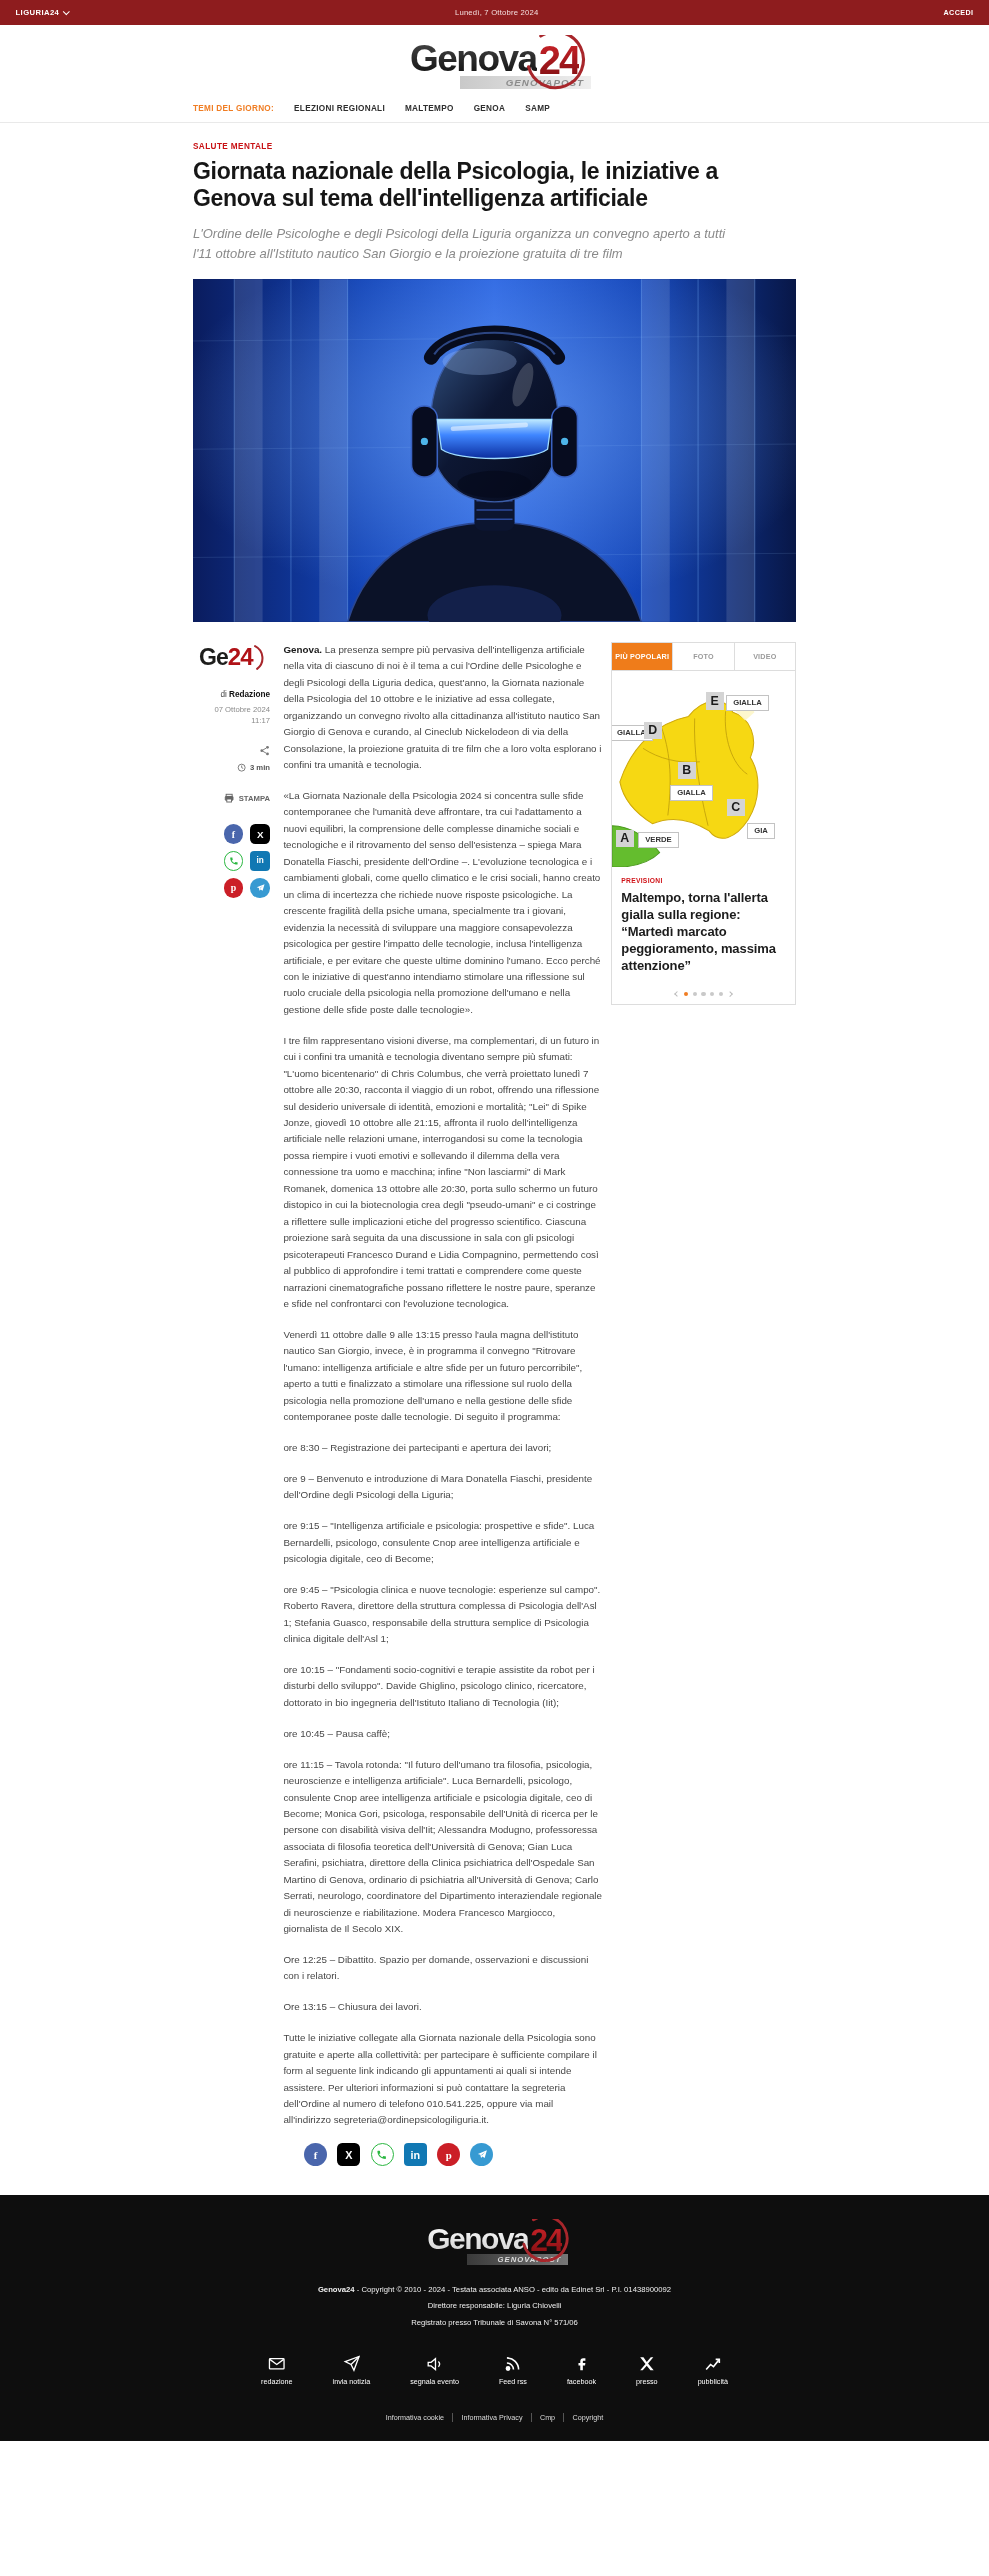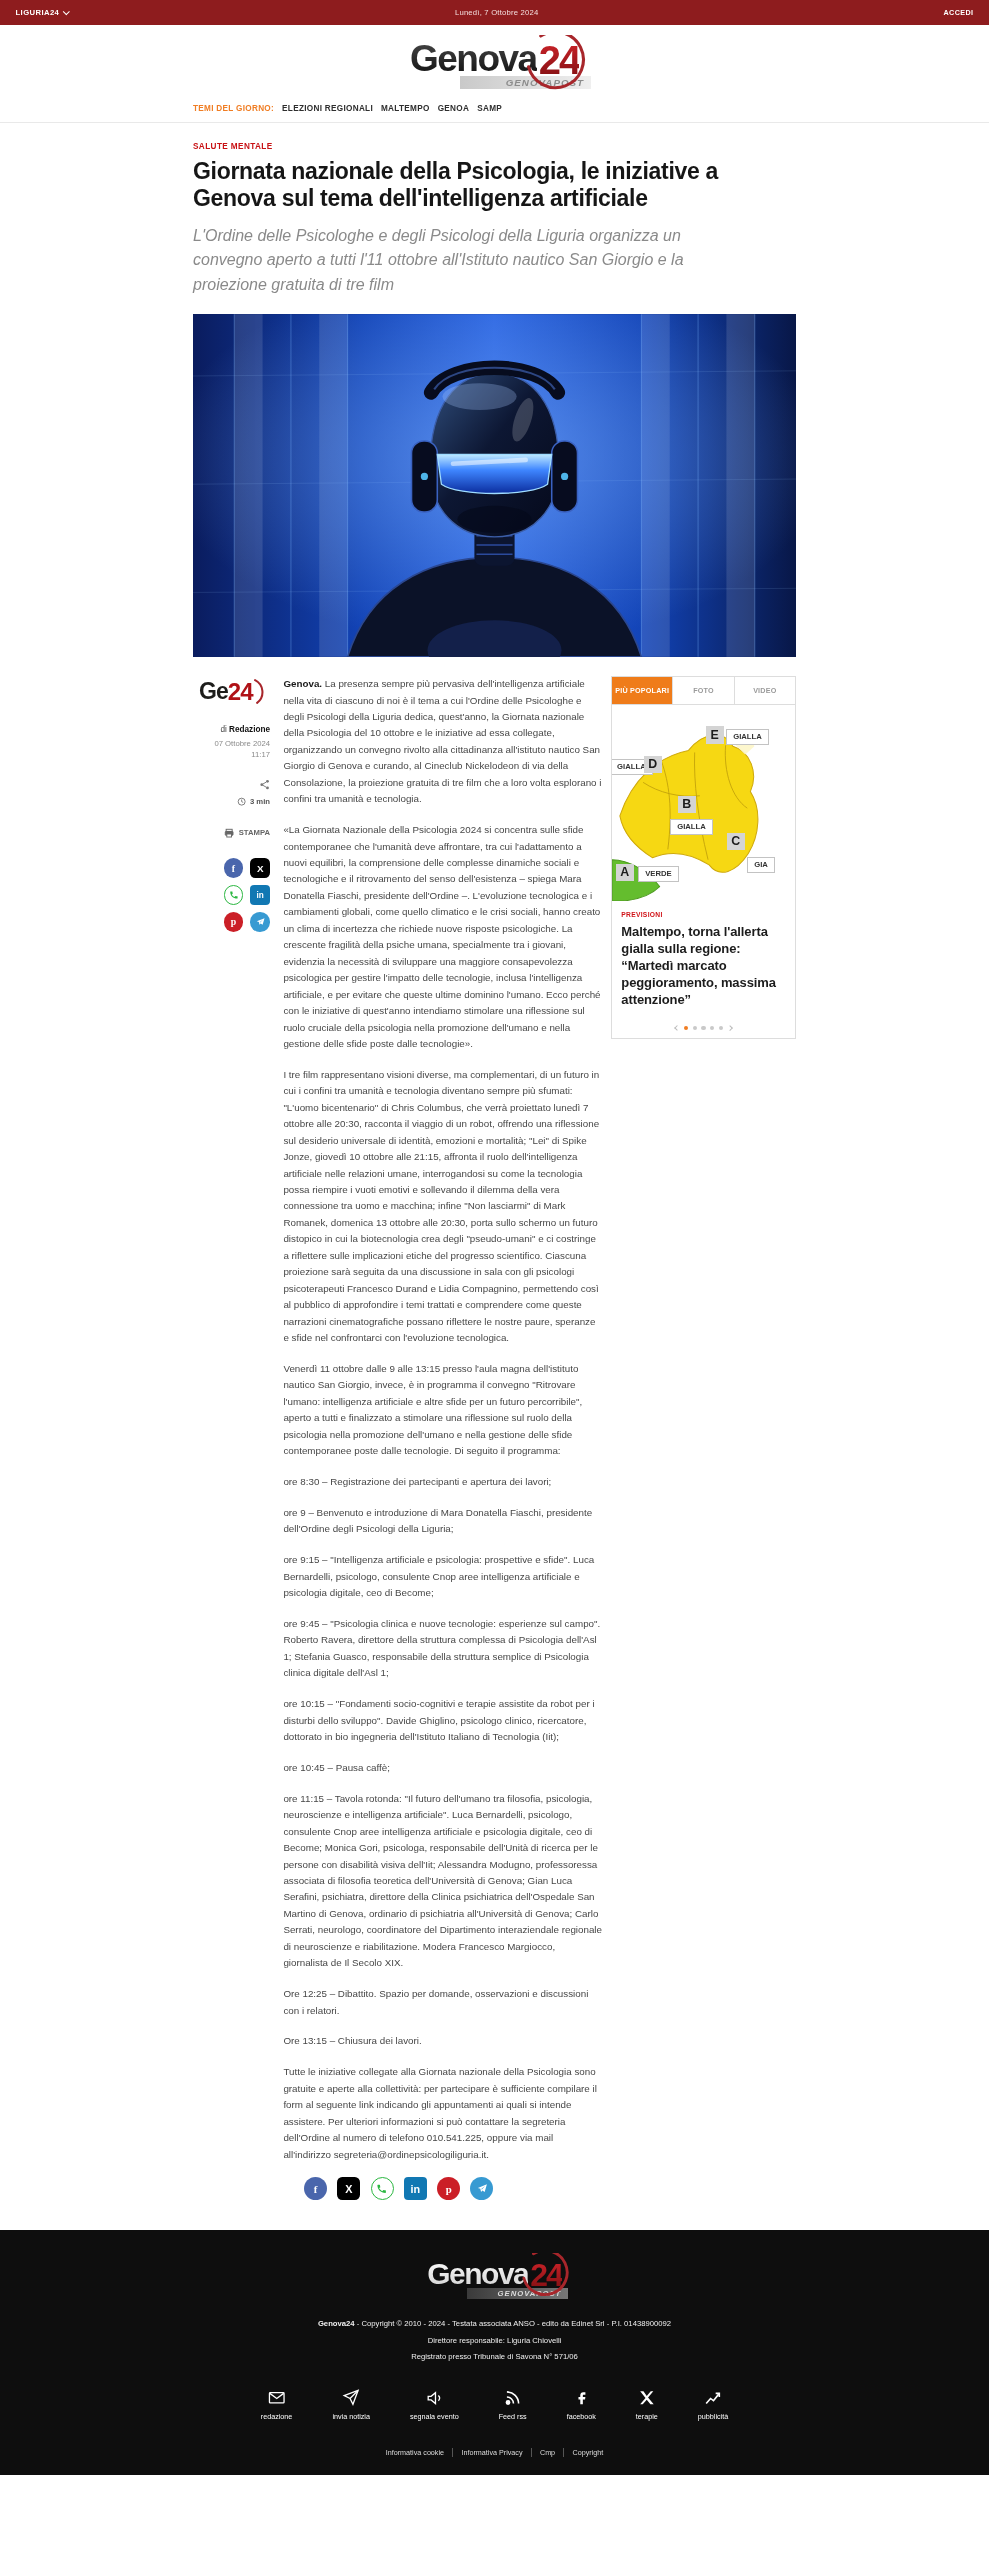--- a/index.html
+++ b/index.html
@@ -20,29 +20,29 @@
   .logo { display:flex; flex-direction:column; align-items:center; cursor:pointer; }
   .logo-row { display:flex; align-items:flex-start; position:relative;text-align:center; }
   .logo-main { font-size:37px; font-weight:900; letter-spacing:-1.5px; color:#1d1d1b; background:linear-gradient(#4a4a4a,#0c0c0c); -webkit-background-clip:text; background-clip:text; -webkit-text-fill-color:transparent; }
   .logo-num-wrap { position:relative; margin-left:2.1px; }
   .logo-num { font-size:40px; font-weight:900; letter-spacing:-2.1px; color:#b01217; background:linear-gradient(#d2252b,#7c0d10); -webkit-background-clip:text; background-clip:text; -webkit-text-fill-color:transparent; }
   .logo-swoosh { position:absolute; right:-8.2px; top:-3.1px; }
   .logo-sub { margin-top:-7.2px; margin-left:62px; font-size:9.8px; font-style:italic; font-weight:700; letter-spacing:1px; color:#8d8d8d; background:linear-gradient(90deg,#c9c9c9,#efefef); padding:0.5px 7.2px 1px 46px; }
 
   
   .daynav { border-bottom:0.5px solid #e9e9e9; }
-  .daynav-inner { width:603px; margin:0 auto; display:flex; align-items:center; gap:8px; padding:8.2px 0 9.3px; }
+  .daynav-inner { width:603px; margin:0 auto; display:flex; align-items:center; gap:20px; padding:8.2px 0 9.3px; }
   .daynav-label { color:#f07d23; font-weight:700; font-size:8.2px; letter-spacing:0.3px; }
   .daynav-item { color:#2e2e2e; font-weight:700; font-size:8.2px; letter-spacing:0.3px; cursor:pointer; }
 
   
   .container { width:603px; margin:0 auto; }
   .cat { margin-top:18.5px; color:#c81114; font-size:8.2px; font-weight:700; letter-spacing:0.4px; }
   h1.title { margin-top:7.2px; font-size:23px; line-height:1.18; color:#161616; letter-spacing:-0.3px; font-weight:900; max-width:577px; }
-  .subtitle { margin-top:11.3px; font-size:16px; line-height:1.55; color:#8a8a8a; font-style:italic; max-width:546px; }
+  .subtitle { margin-top:11.3px; font-size:13px; line-height:1.55; color:#8a8a8a; font-style:italic; max-width:546px; }
 
   
   .hero { margin-top:15.5px; width:603px; height:343px; overflow:hidden; background:#0a1b55; }
   .hero svg { display:block; }
 
   
   .content-row { display:flex; margin-top:19.6px; align-items:flex-start; }
   .rail { width:77px; display:flex; flex-direction:column; align-items:flex-end; text-align:right; flex-shrink:0; }
   .rail-logo { display:flex; align-items:center; }
   .rail-logo .ge { font-size:23px; font-weight:900; letter-spacing:-1px; color:#1d1d1b; }
@@ -423,21 +423,21 @@
     <div class="f-link">
       <svg width="17.5" height="17.5" viewBox="0 0 24 24" fill="#fff">
           <path d="M14,8 h3 V4.5 h-3 c-2.5,0 -4,1.6 -4,4 V11 H7.5 v3.5 H10 V21 h3.5 V14.5 h3 L17,11 h-3.5 V9 c0-0.7 0.3-1 0.5-1 Z"></path>
         </svg>
       <span>facebook</span>
     </div>
     <div class="f-link">
       <svg width="17.5" height="17.5" viewBox="0 0 24 24" fill="#fff">
           <path d="M3,3 h4.5 L12,9.5 17.5,3 H21 L13.8,11.5 21.5,21 H17 L12,14.6 6.5,21 H3 L10.3,12.4 Z"></path>
         </svg>
-      <span>terapie</span>
+      <span>presso</span>
     </div>
     <div class="f-link">
       <svg width="17.5" height="17.5" viewBox="0 0 24 24" fill="none" stroke="#fff" stroke-width="2.2">
           <polyline points="3,20 9,13 13,16 21,6"></polyline>
           <polyline points="16,6 21,6 21,11"></polyline>
         </svg>
       <span>pubblicità</span>
     </div>
   </div>
   <div class="f-legal">

